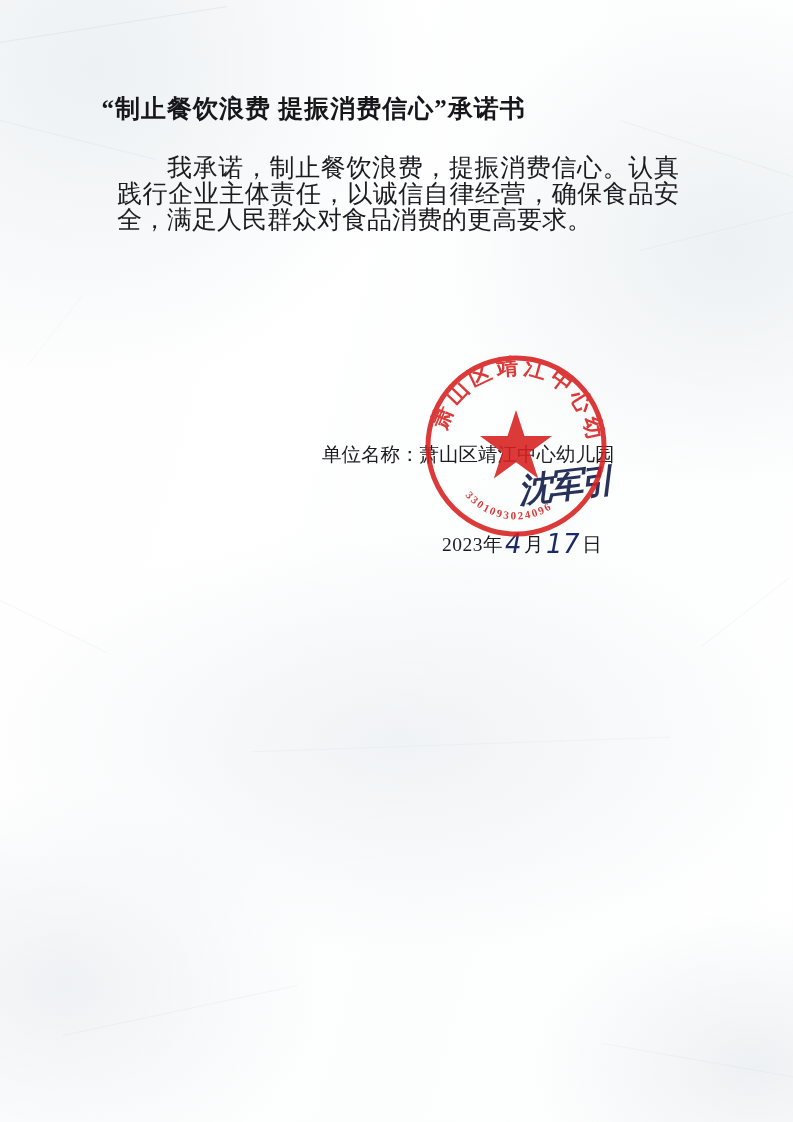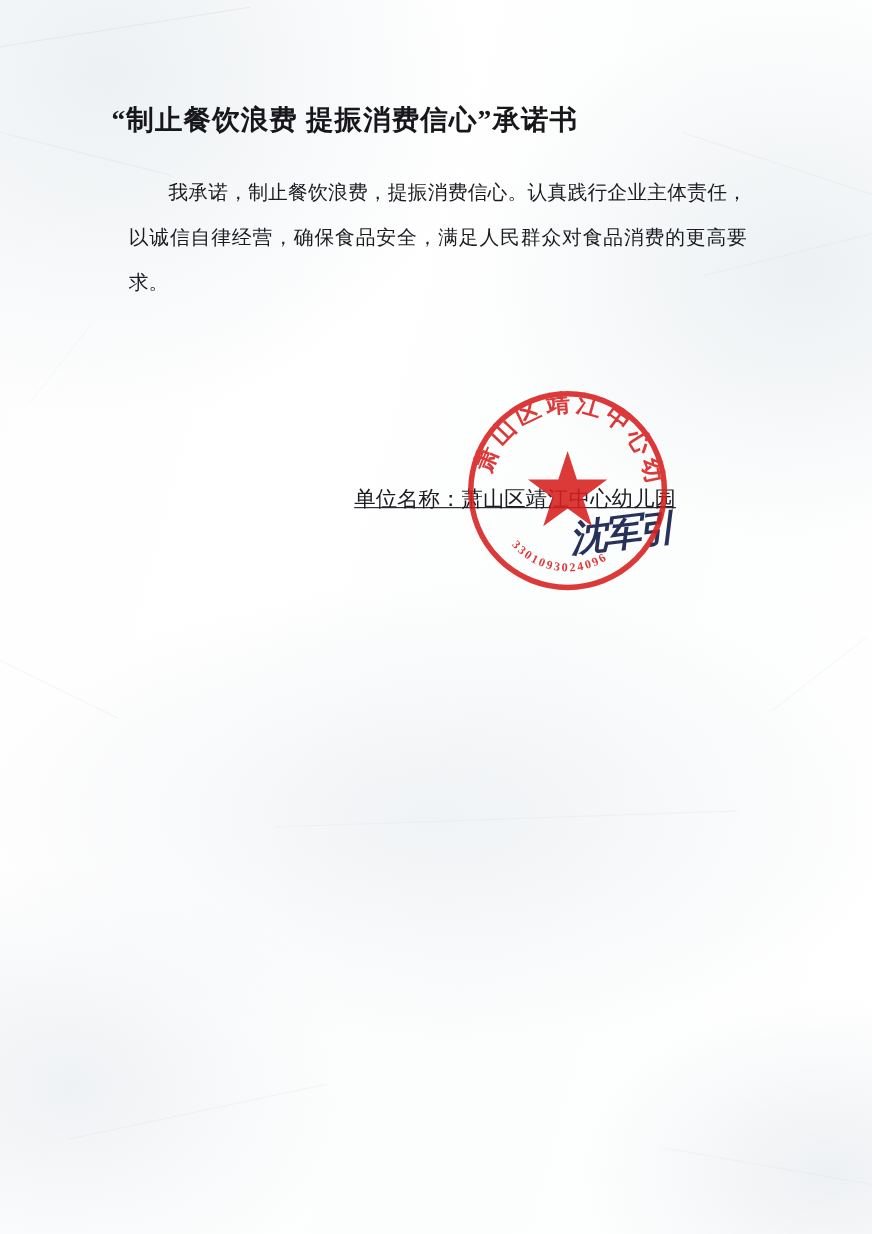--- a/index.html
+++ b/index.html
@@ -59,39 +59,38 @@
     letter-spacing: 1px;
     color: #17171b;
     white-space: nowrap;
   }
 
   .body-block {
     position: absolute;
     top: 155px;
     left: 117px;
     width: 562px;
-    font-size: 18px;
-    line-height: 41px;
+    font-size: 25px;
+    line-height: 26px;
     color: #1b1b20;
     text-align: justify;
     text-justify: inter-ideograph;
   }
   .body-block p { margin: 0; text-indent: 2em; }
 
   
   .sign-block {
     position: absolute;
     top: 432px;
     left: 322px;
     width: 400px;
     font-size: 19.5px;
     line-height: 45px;
     color: #1b1b20;
     white-space: nowrap;
-    text-decoration: underline;
   }
   .sign-row { position: relative; height: 45px; }
   .sign-row .label { }
   .sign-row.date-row { padding-left: 120px; }
 
   .date-line { letter-spacing: 0.5px; }
   .hand-num {
     font-family: "DejaVu Sans", sans-serif;
     font-size: 26px;
     color: #1b2a6b;
@@ -152,20 +151,25 @@
   <div class="sign-block">
 
     <div class="sign-row">
       <span class="label">单位名称：</span><span>萧山区靖江中心幼儿园</span>
     </div>
 
     <div class="sign-row">
       <span class="handwriting">沈军引</span>
     </div>
 
+    <div class="sign-row date-row">
+      <span class="date-line">
+        <span>2023</span><span>年</span><span class="hand-num">4</span><span>月</span><span class="hand-num">17</span><span>日</span>
+      </span>
+    </div>
   </div>
 
   <div class="seal">
     <svg width="196" height="196" viewBox="0 0 196 196" xmlns="http://www.w3.org/2000/svg">
       <defs>
         <path id="arcPath" d="M 98,98 m 0,-72 a 72,72 0 1,1 -0.1,0"></path>
         <path id="arcTop" d="M 26,98 A 72,72 0 0 1 170,98"></path>
         <path id="arcBottom" d="M 36,128 A 66,66 0 0 0 160,128"></path>
       </defs>
       <circle cx="98" cy="98" r="88" fill="none" stroke="#d81f1f" stroke-width="5"></circle>

